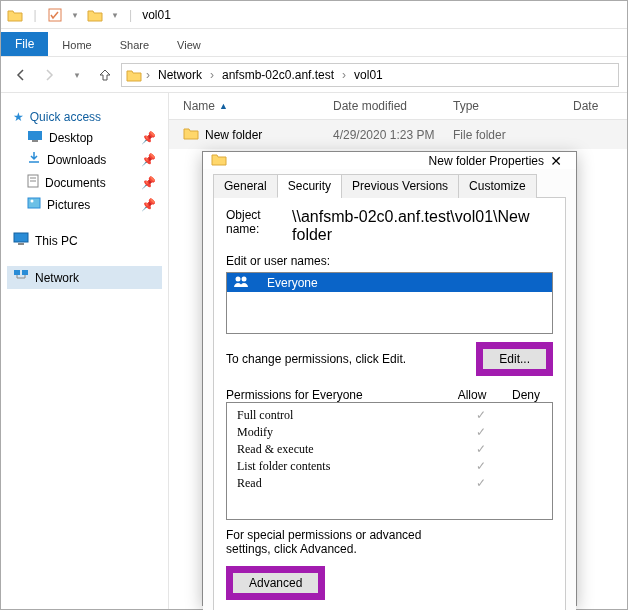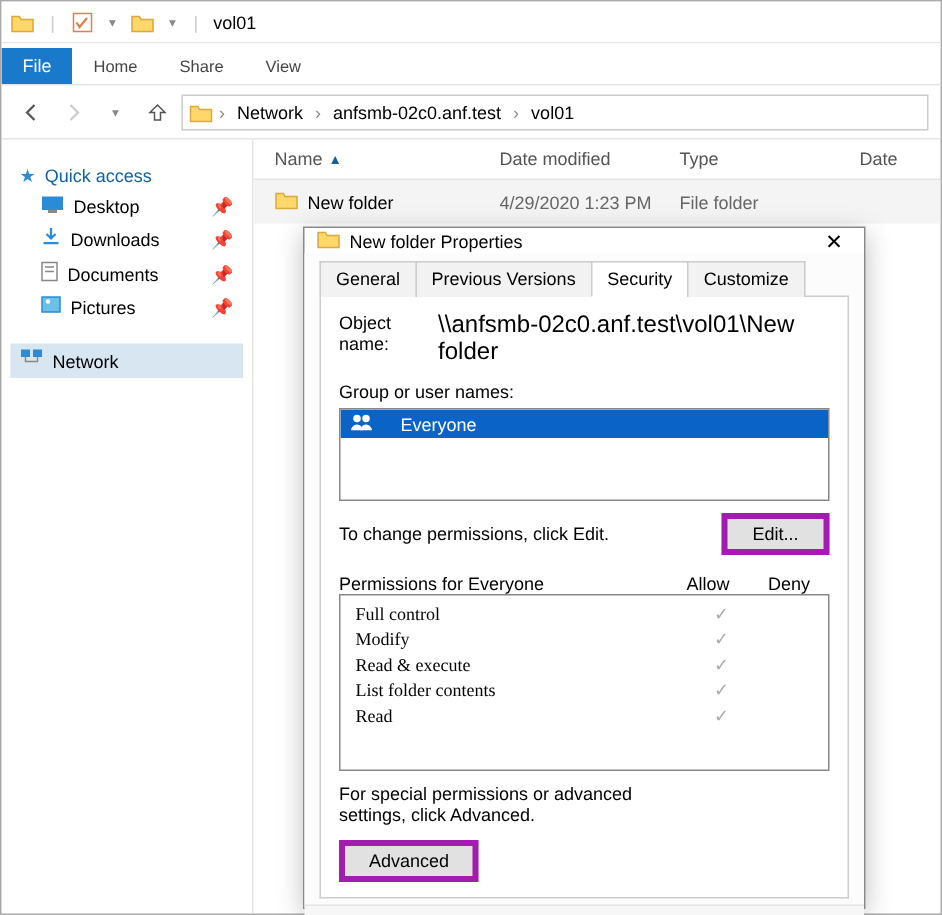--- a/index.html
+++ b/index.html
@@ -34,33 +34,33 @@
 .col.c3 { width: 120px; }
 .col.c4 { width: 60px; }
 .row { display: flex; padding: 4px 0 4px 8px; background: #f4f4f4; align-items: center; }
 .row .cell { padding: 2px 6px; font-size: 12px; }
 .row .cell.c1 { width: 150px; display: flex; align-items: center; gap: 6px; }
 .row .cell.c2 { width: 120px; color: #666; }
 .row .cell.c3 { width: 120px; color: #666; }
 
 .dialog { position: absolute; left: 202px; top: 151px; width: 375px; height: 455px; background: #fff; border: 1px solid #888; box-shadow: 0 4px 16px rgba(0,0,0,.25); display: flex; flex-direction: column; }
 .dlg-title { display: flex; align-items: center; height: 30px; padding: 0 8px; }
-.dlg-title .t { flex: 1; font-size: 12px; margin-left: 6px; }
+.dlg-title .t { flex: 1; font-size: 12px; margin-left: 6px; text-align: right; }
 .dlg-close { width: 24px; text-align: center; font-size: 14px; }
 .dlg-body { flex: 1; padding: 4px 10px 4px 10px; background: #fcfcfc; display: flex; flex-direction: column; }
 .tabs { display: flex; border-bottom: 1px solid #ccc; }
 .tab { padding: 4px 10px; font-size: 12px; border: 1px solid #ccc; border-bottom: none; margin-right: -1px; background: #f2f2f2; position: relative; top: 1px; }
 .tab.active { background: #fff; border-bottom: 1px solid #fff; }
 .tab-content { border: 1px solid #ccc; border-top: none; padding: 10px 12px; flex: 1; display: flex; flex-direction: column; background: #fff; }
 .lbl { font-size: 12px; margin-bottom: 4px; }
 .obj-row { display: flex; gap: 0; margin-bottom: 10px; }
 .grouplist { border: 1px solid #888; height: 62px; background: #fff; overflow: hidden; }
 .grouplist .gitem { background: #0a64c8; color: #fff; padding: 2px 6px; display: flex; align-items: center; gap: 18px; font-size: 12px; }
 .editrow { display: flex; align-items: center; justify-content: space-between; margin: 8px 0; }
-.btn { border: 4px solid #a21caf; background: #e1e1e1; padding: 3px 16px; font-size: 12px; min-width: 72px; text-align: center; }
+.btn { border: 7px solid #a21caf; background: #e1e1e1; padding: 3px 16px; font-size: 12px; min-width: 72px; text-align: center; }
 .btn.primary { border: 1px solid #0a64c8; }
 .btn.disabled { color: #888; }
 .perm-head { display: flex; font-size: 12px; margin-top: 4px; align-items: flex-end; }
 .perm-head .ph1 { flex: 1; }
 .perm-head .ph2, .perm-head .ph3 { width: 54px; text-align: center; }
 .perm-list { border: 1px solid #888; height: 118px; overflow-y: scroll; padding: 4px 2px 4px 6px; font-family: Liberation Serif, serif; }
 .perm-row { display: flex; align-items: center; font-size: 12px; padding: 1px 0; }
 .perm-row .pn { flex: 1; padding-left: 4px; }
 .perm-row .pc { width: 46px; text-align: center; color: #aaa; }
 .adv-row { display: flex; align-items: flex-start; margin-top: 8px; gap: 10px; flex-direction: column; }
@@ -169,20 +169,29 @@
       <div class="side-item" style="padding-left:20px">
         <span><svg width="14" height="12" viewBox="0 0 14 12">
               <rect x="1" y="1" width="12" height="10" fill="#6cc0e6" stroke="#2a8cd6"></rect>
               <circle cx="5" cy="4" r="1.5" fill="#fff"></circle>
             </svg></span>
         <span class="label">Pictures</span>
         <span class="pin">📌</span>
       </div>
     </div>
     <div class="side-group">
+      <div class="side-item">
+        <span><svg width="16" height="14" viewBox="0 0 16 14">
+              <rect x="1" y="1" width="14" height="9" fill="#2a8cd6" stroke="#1260a0"></rect>
+              <rect x="5" y="11" width="6" height="2" fill="#888"></rect>
+            </svg></span>
+        <span class="label">This PC</span>
+      </div>
+    </div>
+    <div class="side-group">
       <div class="side-item selected">
         <span><svg width="16" height="14" viewBox="0 0 16 14">
               <rect x="1" y="1" width="6" height="5" fill="#2a8cd6"></rect>
               <rect x="9" y="1" width="6" height="5" fill="#2a8cd6"></rect>
               <path d="M4 6v3h8V6" stroke="#888" fill="none"></path>
             </svg></span>
         <span class="label">Network</span>
       </div>
     </div>
   </div>
@@ -214,30 +223,30 @@
   <div class="dlg-title">
     <span><svg width="16" height="14" viewBox="0 0 16 14">
           <path fill="#ffd76b" stroke="#dca93b" d="M1 3h5l1 2h8v8H1z"></path>
         </svg></span>
     <span class="t">New folder Properties</span>
     <span class="dlg-close">✕</span>
   </div>
   <div class="dlg-body">
     <div class="tabs">
       <div class="tab">General</div>
+      <div class="tab active">Security</div>
       <div class="tab">Previous Versions</div>
-      <div class="tab active">Security</div>
       <div class="tab">Customize</div>
     </div>
     <div class="tab-content">
       <div class="obj-row">
         <span class="lbl">Object name:</span>
         <span style="font-size:16px">\\anfsmb-02c0.anf.test\vol01\New folder</span>
       </div>
-      <div class="lbl">Group or user names:</div>
+      <div class="lbl">Edit or user names:</div>
       <div class="grouplist">
         <div class="gitem">
           <span><svg width="16" height="12" viewBox="0 0 16 12">
                 <circle cx="5" cy="4" r="2.5" fill="#fff"></circle>
                 <circle cx="11" cy="4" r="2.5" fill="#fff"></circle>
                 <path d="M1 12c0-2 2-4 4-4s4 2 4 4" fill="#fff"></path>
                 <path d="M7 12c0-2 2-4 4-4s4 2 4 4" fill="#fff"></path>
               </svg></span>
           <span>Everyone</span>
         </div>

